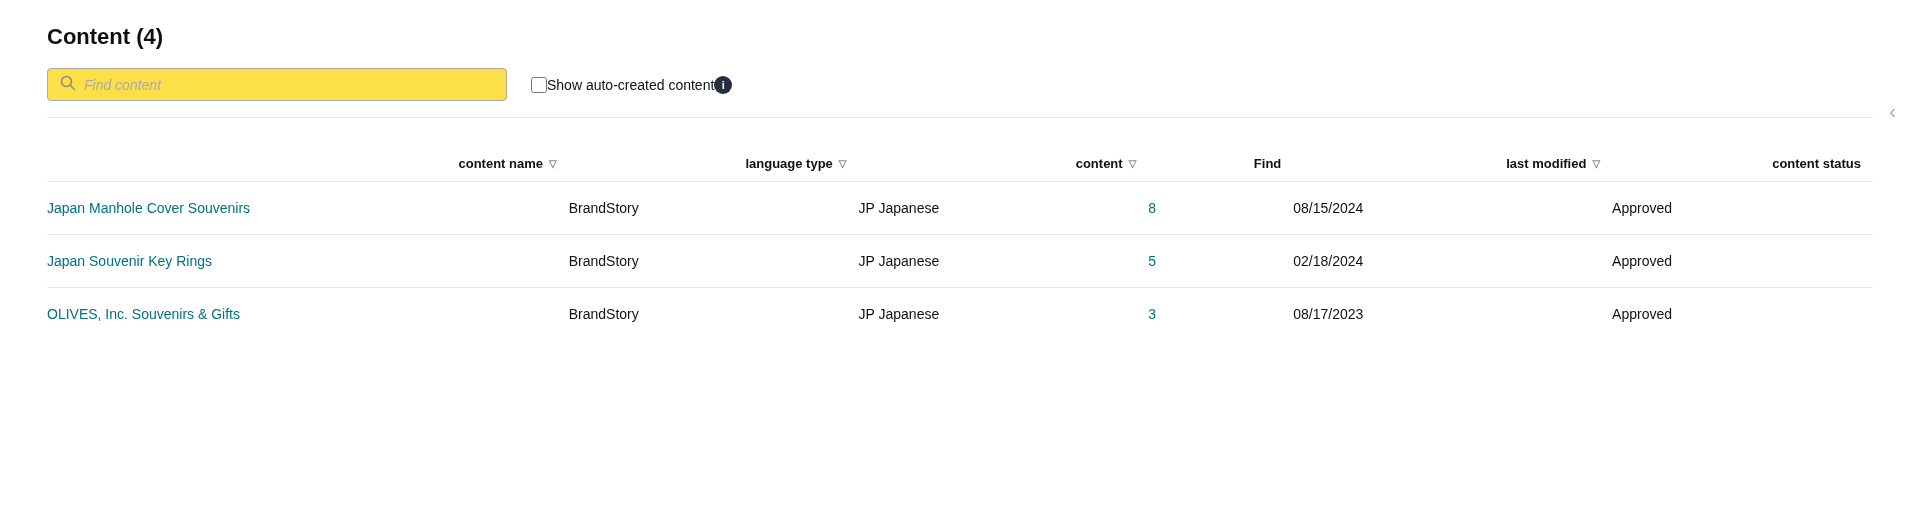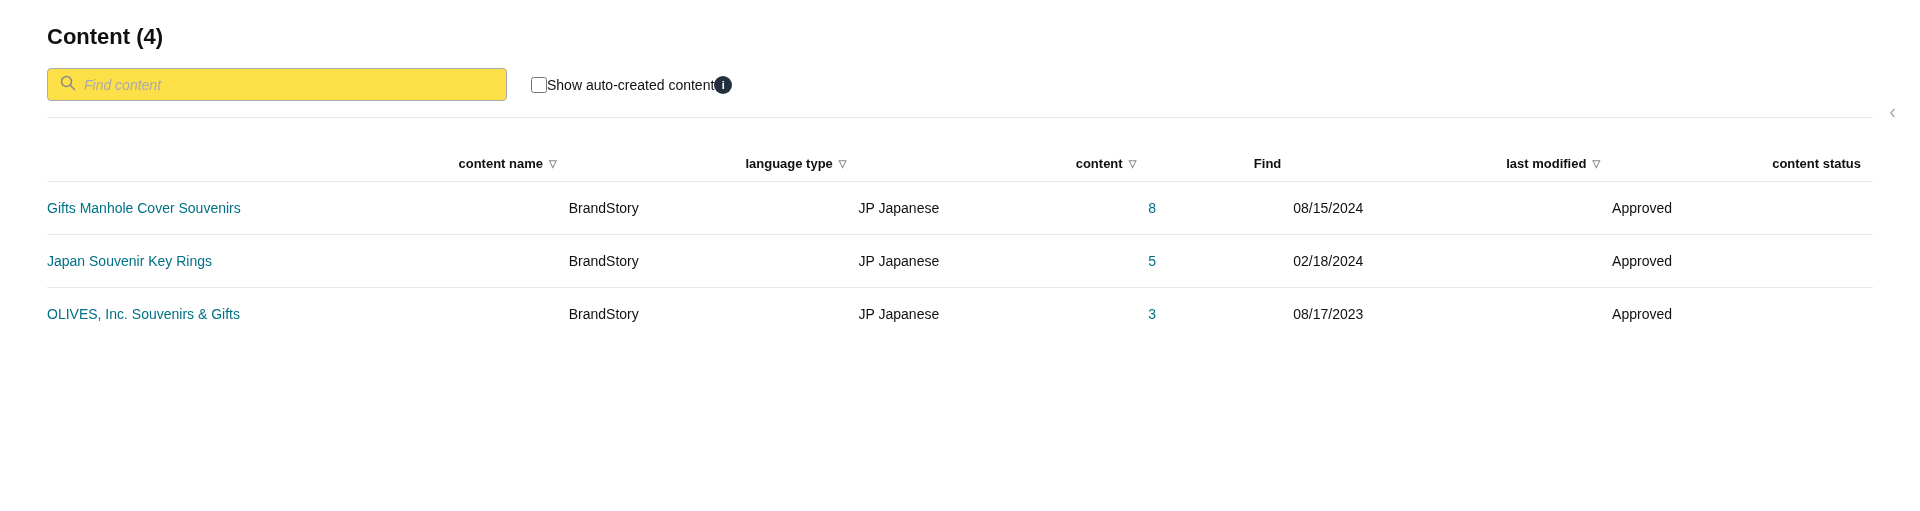--- a/index.html
+++ b/index.html
@@ -239,21 +239,21 @@
           <th class="col-content-status">
             <span class="col-header">
               <span>content status</span>
             </span>
           </th>
         </tr>
       </thead>
       <tbody id="table-body">
       <tr>
       <td class="col-content-name">
-        <a class="content-name-link" href="#">Gifts Manhole Cover Souvenirs</a>
+        <a class="content-name-link" href="#">Japan Manhole Cover Souvenirs</a>
       </td>
       <td class="col-content-type">BrandStory</td>
       <td class="col-language">JP Japanese</td>
       <td class="col-asins">
         <span class="asin-count">8</span>
       </td>
       <td class="col-last-modified">08/15/2024</td>
       <td class="col-content-status">Approved</td>
     </tr>
           <tr>

